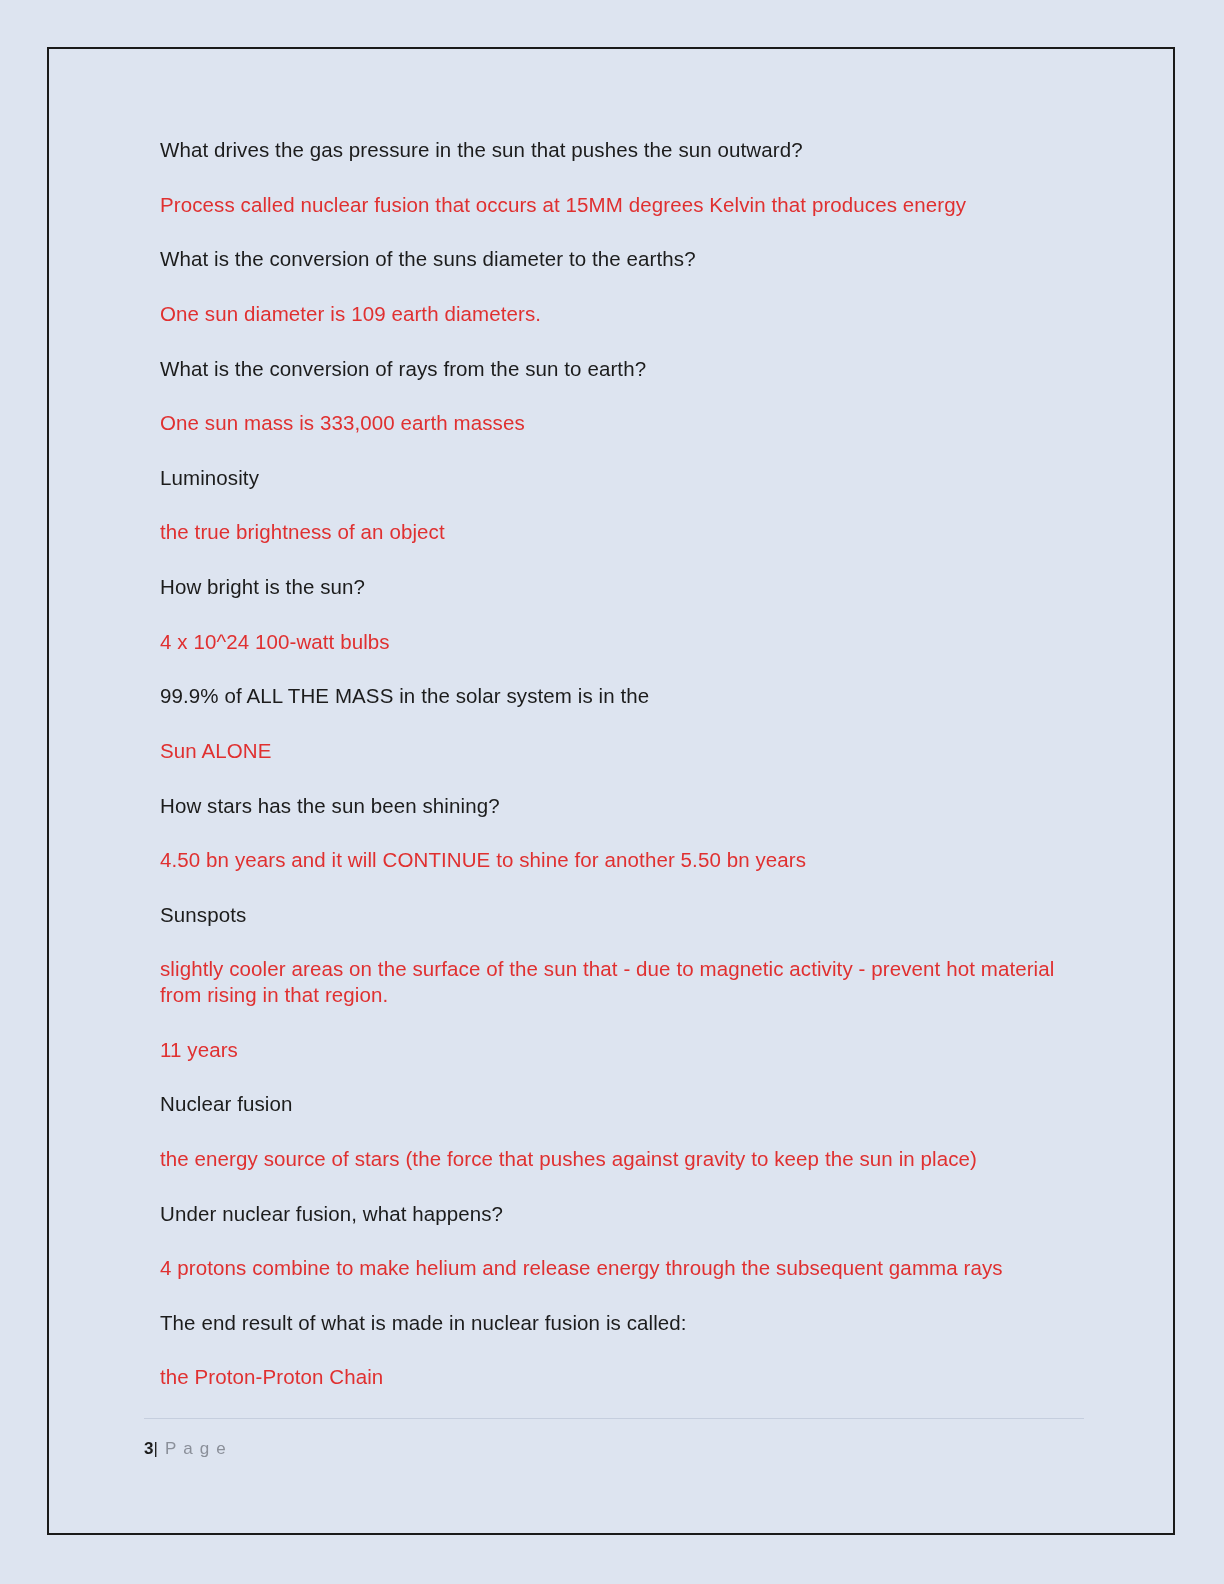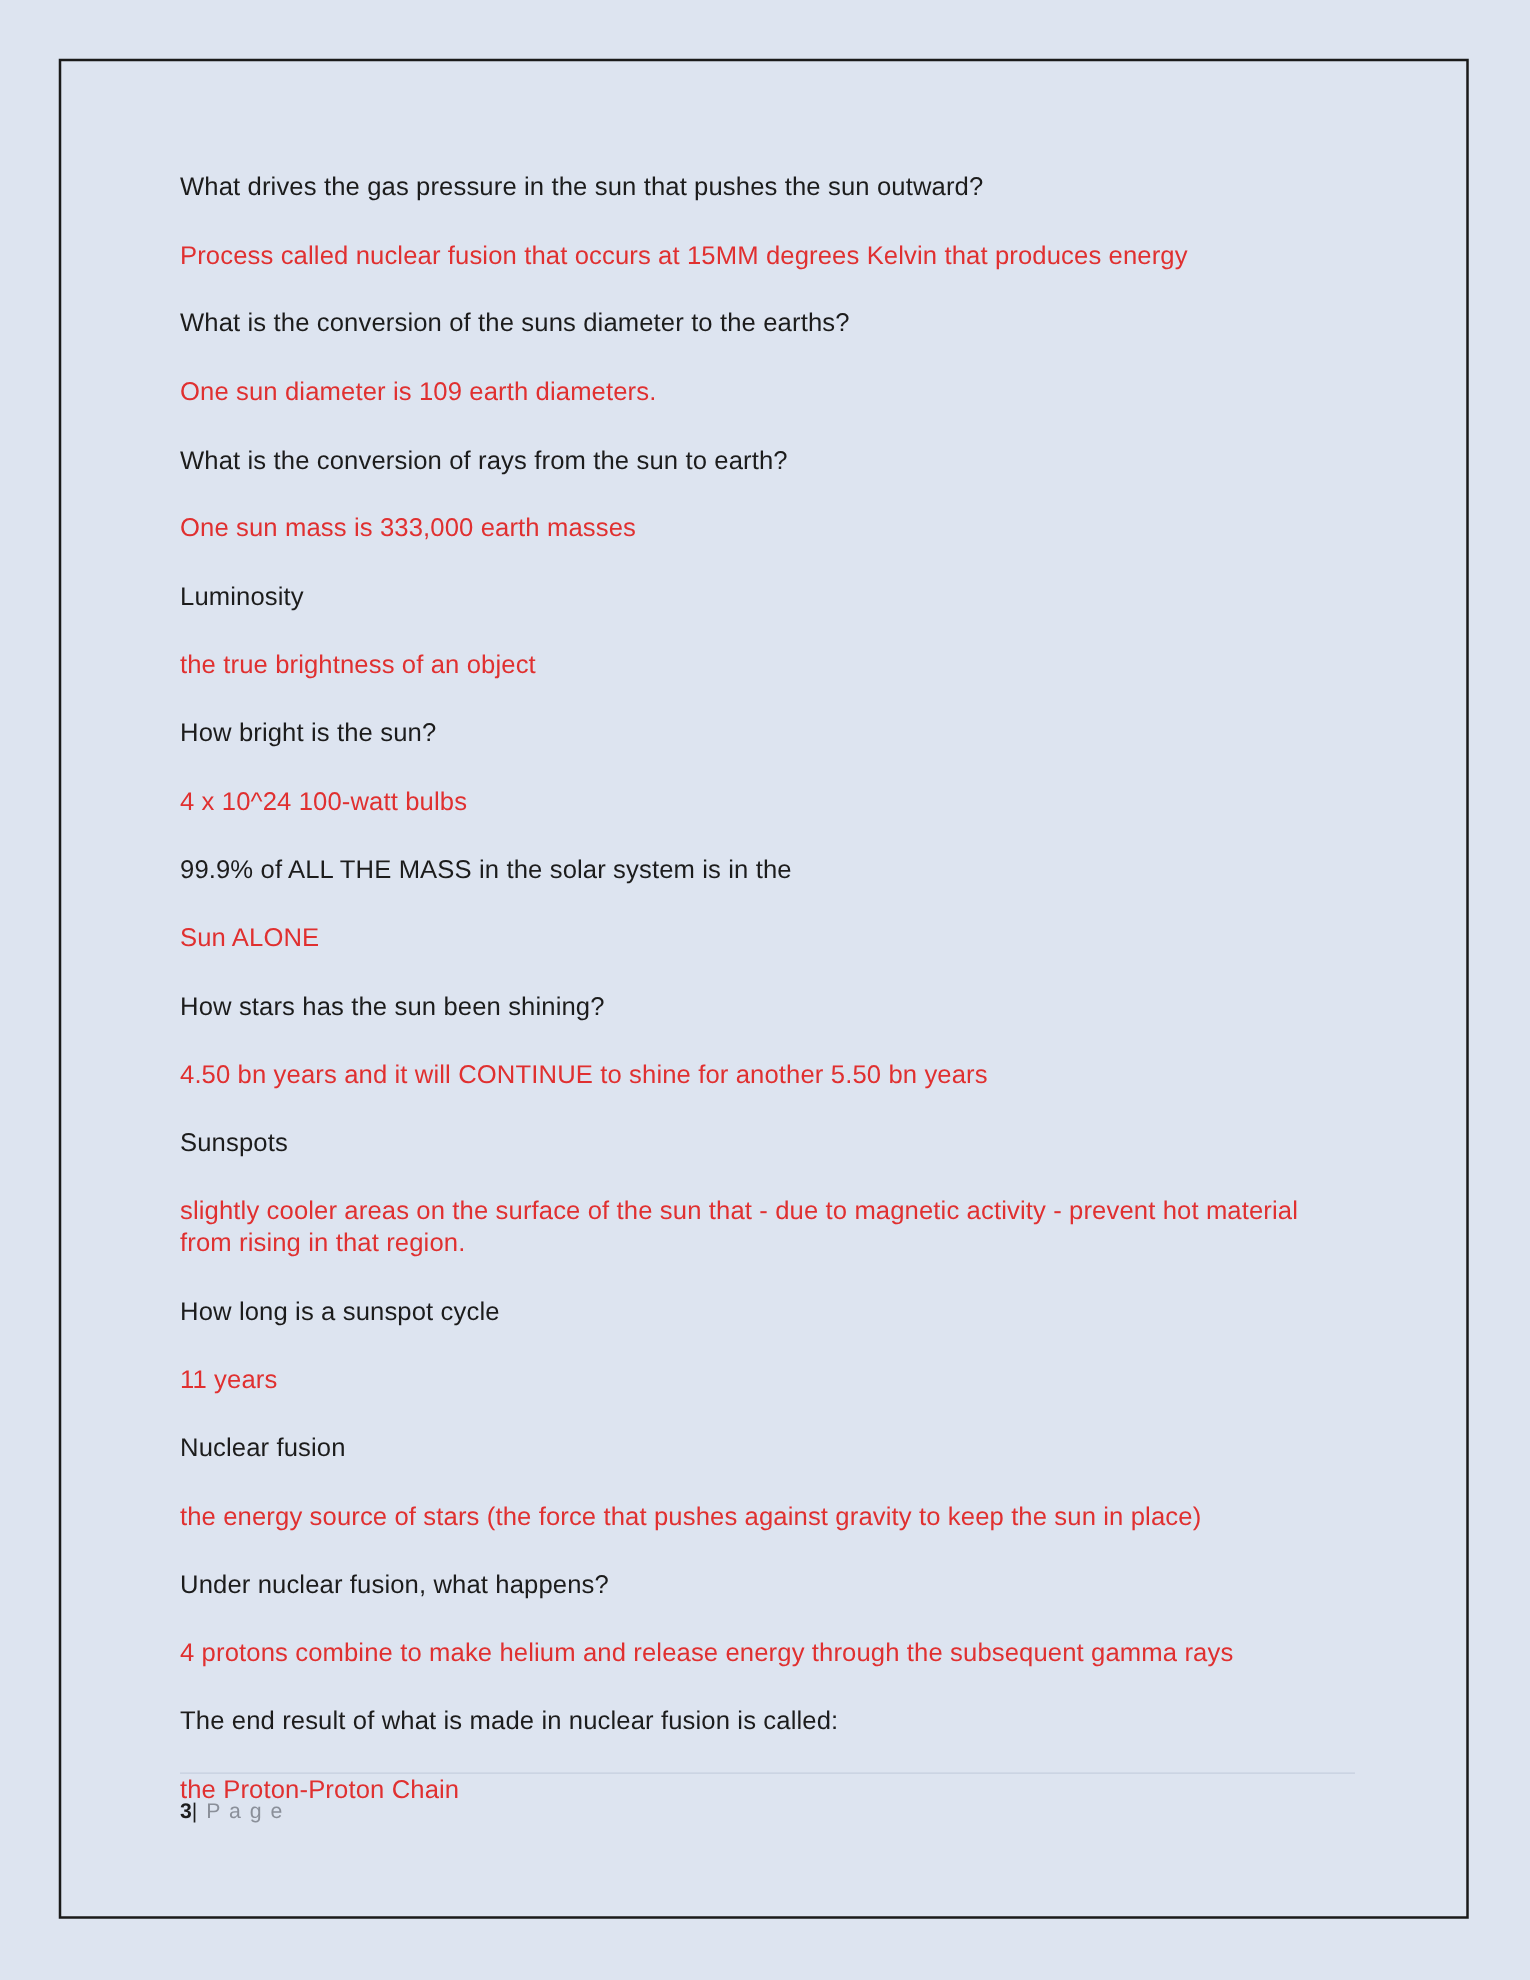--- a/index.html
+++ b/index.html
@@ -25,21 +25,21 @@
   }
   .content {
     position: absolute;
     left: 95px;
     top: 88px;
     width: 940px;
   }
   .line {
     font-size: 20.5px;
     line-height: 1.25;
-    margin: 0 0 29px 0;
+    margin: 0 0 29px 16px;
     letter-spacing: 0.1px;
   }
   .q {
     color: #1c1c1c;
   }
   .a {
     color: #e03030;
   }
   .a.wrap {
     margin-bottom: 29px;
@@ -80,21 +80,20 @@
     <p class="line q">Luminosity</p>
     <p class="line a">the true brightness of an object</p>
     <p class="line q">How bright is the sun?</p>
     <p class="line a">4 x 10^24 100-watt bulbs</p>
     <p class="line q">99.9% of ALL THE MASS in the solar system is in the</p>
     <p class="line a">Sun ALONE</p>
     <p class="line q">How stars has the sun been shining?</p>
     <p class="line a">4.50 bn years and it will CONTINUE to shine for another 5.50 bn years</p>
     <p class="line q">Sunspots</p>
     <p class="line a wrap">slightly cooler areas on the surface of the sun that - due to magnetic activity - prevent hot material from rising in that region.</p>
-    <p class="line q">How long is a sunspot cycle</p>
     <p class="line a">11 years</p>
     <p class="line q">Nuclear fusion</p>
     <p class="line a">the energy source of stars (the force that pushes against gravity to keep the sun in place)</p>
     <p class="line q">Under nuclear fusion, what happens?</p>
     <p class="line a">4 protons combine to make helium and release energy through the subsequent gamma rays</p>
     <p class="line q">The end result of what is made in nuclear fusion is called:</p>
     <p class="line a">the Proton-Proton Chain</p>
   </div>
 
   <div class="footer">

